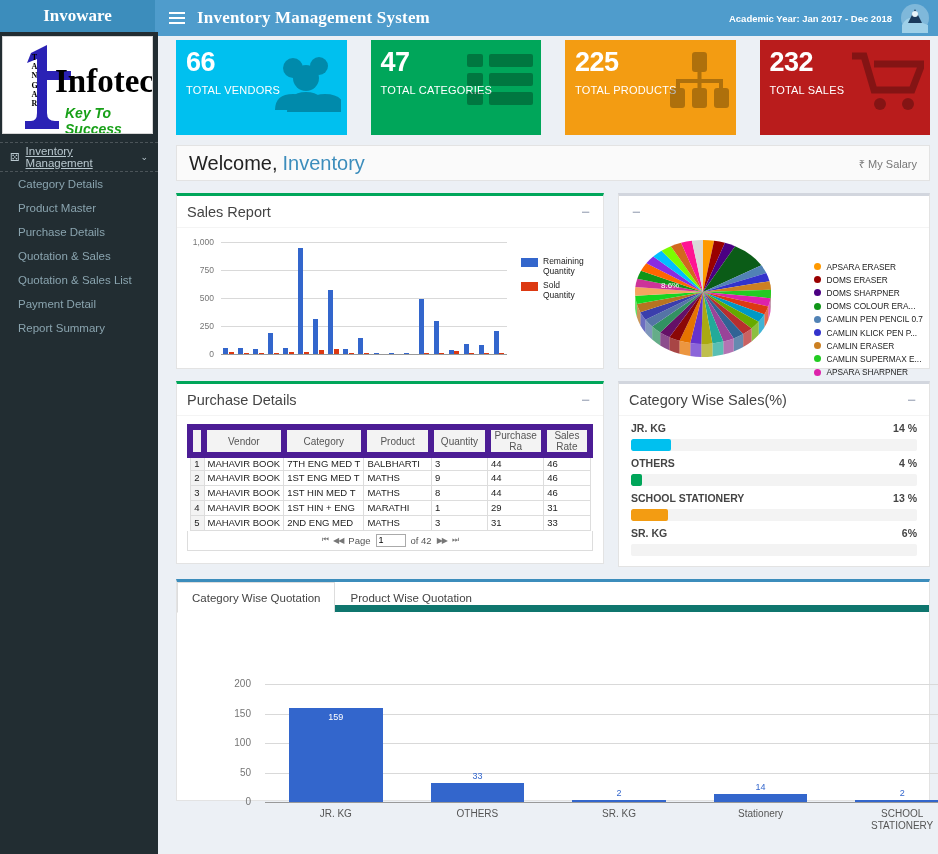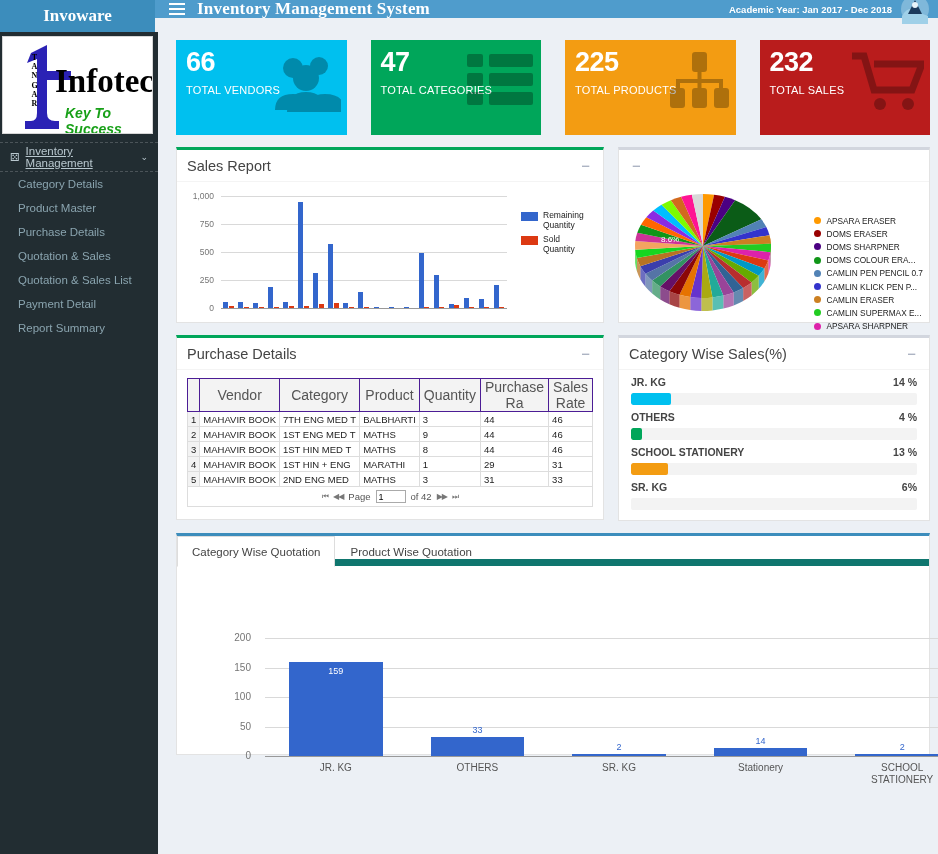--- a/index.html
+++ b/index.html
@@ -15,21 +15,21 @@
   .app { position: relative; width: 938px; height: 854px; }
 
   
   .brand-bar {
     position:absolute; left:0; top:0; width:155px; height:32px;
     background:#3c8dbc; color:#fff;
     display:flex; align-items:center; justify-content:center;
     font-family:"Liberation Serif", serif; font-weight:bold; font-size:17px;
   }
   .top-bar {
-    position:absolute; left:155px; top:0; right:0; height:18px;
+    position:absolute; left:155px; top:0; right:0; height:36px;
     background:#4f9ccc; display:flex; align-items:center; padding:0 8px;
   }
   .hamburger { width:16px; height:13px; margin:0 12px 0 6px; position:relative; cursor:pointer; }
   .hamburger span { position:absolute; left:0; width:100%; height:2px; background:#fff; }
   .hamburger span:nth-child(1){top:0;} .hamburger span:nth-child(2){top:5px;} .hamburger span:nth-child(3){top:10px;}
   .sys-title {
     font-family:"Liberation Serif", serif; font-weight:bold; font-size:17px; color:#fff;
     letter-spacing:.2px;
   }
   .top-right { margin-left:auto; display:flex; align-items:center; gap:8px; }
@@ -120,22 +120,22 @@
 
   
   .pie-legend { position:absolute; right:6px; top:32px; }
   .pl-item { display:flex; align-items:center; gap:5px; height:13.2px; }
   .pl-dot { width:7px; height:7px; border-radius:50%; flex-shrink:0; }
   .pl-text { font-size:8.3px; color:#222; white-space:nowrap; }
 
   
   table.grid { border-collapse:collapse; width:100%; font-size:9.5px; }
   table.grid th {
-    background:#f3f3f3; border:1px solid #4c1d95; font-weight:normal; color:#555;
-    height:18px; padding:0 4px; font-size:14px;
+    background:#f3f3f3; border:6px solid #4c1d95; font-weight:normal; color:#555;
+    height:18px; padding:0 4px; font-size:10px;
   }
   table.grid td { border:1px solid #ddd; height:15px; padding:0 3px; color:#222; white-space:nowrap; overflow:hidden; }
   td.rn { background:#f3f3f3; color:#666; text-align:center; width:14px; }
   .pager { border:1px solid #ddd; border-top:none; height:20px; display:flex; align-items:center; justify-content:center; gap:5px; font-size:9.5px; color:#555; background:#fff; }
   .pgbtn { color:#777; cursor:pointer; font-size:8px; letter-spacing:-1px; }
   .pgin { width:30px; height:13px; border:1px solid #aaa; font-size:9px; padding:0 2px; }
 
   
   .prog-row { padding:6px 12px 0 12px; }
   .prog-top { display:flex; font-size:10.5px; font-weight:bold; color:#444; }
@@ -265,20 +265,25 @@
           <div class="num">232</div>
           <div class="lbl">TOTAL SALES</div>
           <div class="ico"><svg width="72" height="60" viewBox="0 0 72 60">
               <path d="M0 4 h12 l10 34 h38 l10-26 h-48" fill="none" stroke="#000" stroke-width="7"></path>
               <circle cx="28" cy="52" r="6" fill="#000"></circle>
               <circle cx="56" cy="52" r="6" fill="#000"></circle>
             </svg></div>
         </div>
       </div>
 
+    <div class="welcome">
+      <span class="w1">Welcome,</span>
+      <span class="w2">Inventory</span>
+      <span class="salary">₹ My Salary</span>
+    </div>
 
     <div class="row2">
       <div class="col-left">
         <div class="panel" style="border-top-color:#00a65a;">
           <div class="panel-head">
             <span class="panel-title">Sales Report</span>
             <span class="minus">−</span>
           </div>
           <div class="chart-area" id="sales-chart" style="height:140px;">
               <div class="gridline" style="left: 44px; top: 126px; width: 286px;"></div>

